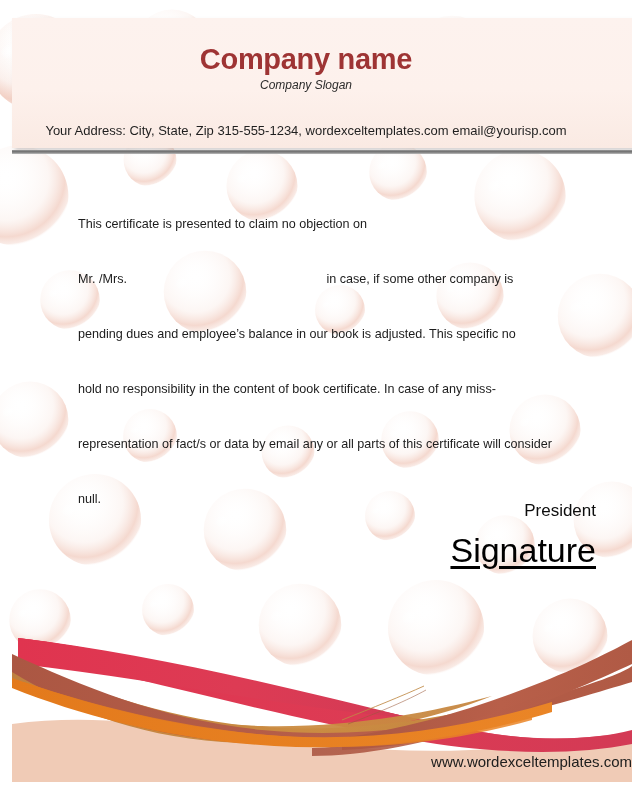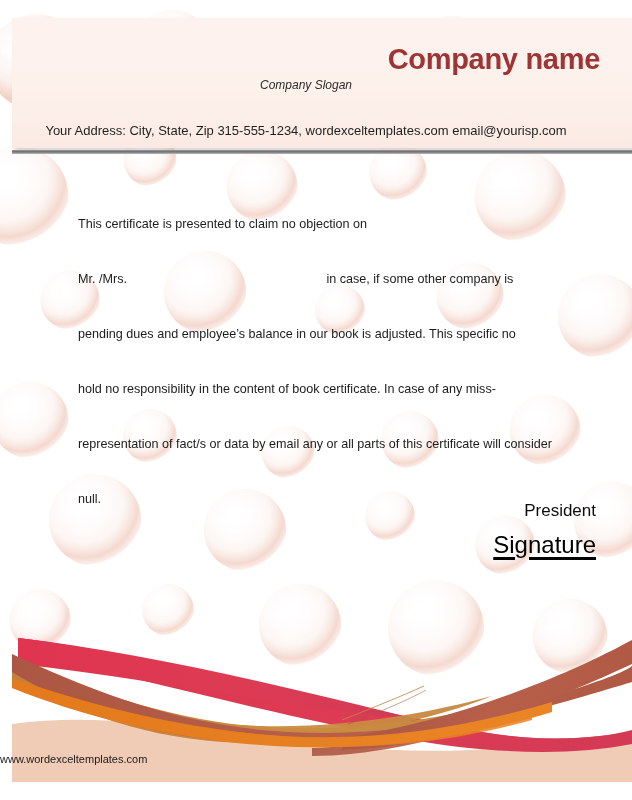--- a/index.html
+++ b/index.html
@@ -42,21 +42,21 @@
   #header-inner {
     position: relative;
     width: 100%;
     height: 100%;
   }
   #company-name {
     position: absolute;
     left: 0;
     top: 25px;
     width: 588px;
-    text-align: right;
+    text-align: center;
     font-size: 29px;
     font-weight: bold;
     color: #9e3434;
     letter-spacing: -0.3px;
     white-space: nowrap;
   }
   #company-slogan {
     position: absolute;
     left: 0;
     top: 60px;
@@ -119,44 +119,44 @@
     top: 501px;
     z-index: 4;
     font-size: 17px;
     color: #0d0d0d;
   }
   #signature-label {
     position: absolute;
     right: 36px;
     top: 531px;
     z-index: 4;
-    font-size: 24px;
+    font-size: 34px;
     color: #000000;
     text-decoration: underline;
     text-decoration-thickness: 3px;
     text-underline-offset: 4px;
   }
 
   
   #footer-art {
     position: absolute;
     left: 12px;
     top: 620px;
     width: 620px;
     height: 162px;
     z-index: 5;
   }
   #footer-url {
     position: absolute;
     left: 0;
     top: 753px;
     width: 632px;
-    text-align: left;
+    text-align: right;
     z-index: 6;
-    font-size: 11px;
+    font-size: 15px;
     color: #20201f;
   }
 </style>
 </head>
 <body>
 
 <div id="page">
 
   <svg id="bubbles" viewBox="0 0 632 800" preserveAspectRatio="none" aria-hidden="true">
     <defs>

